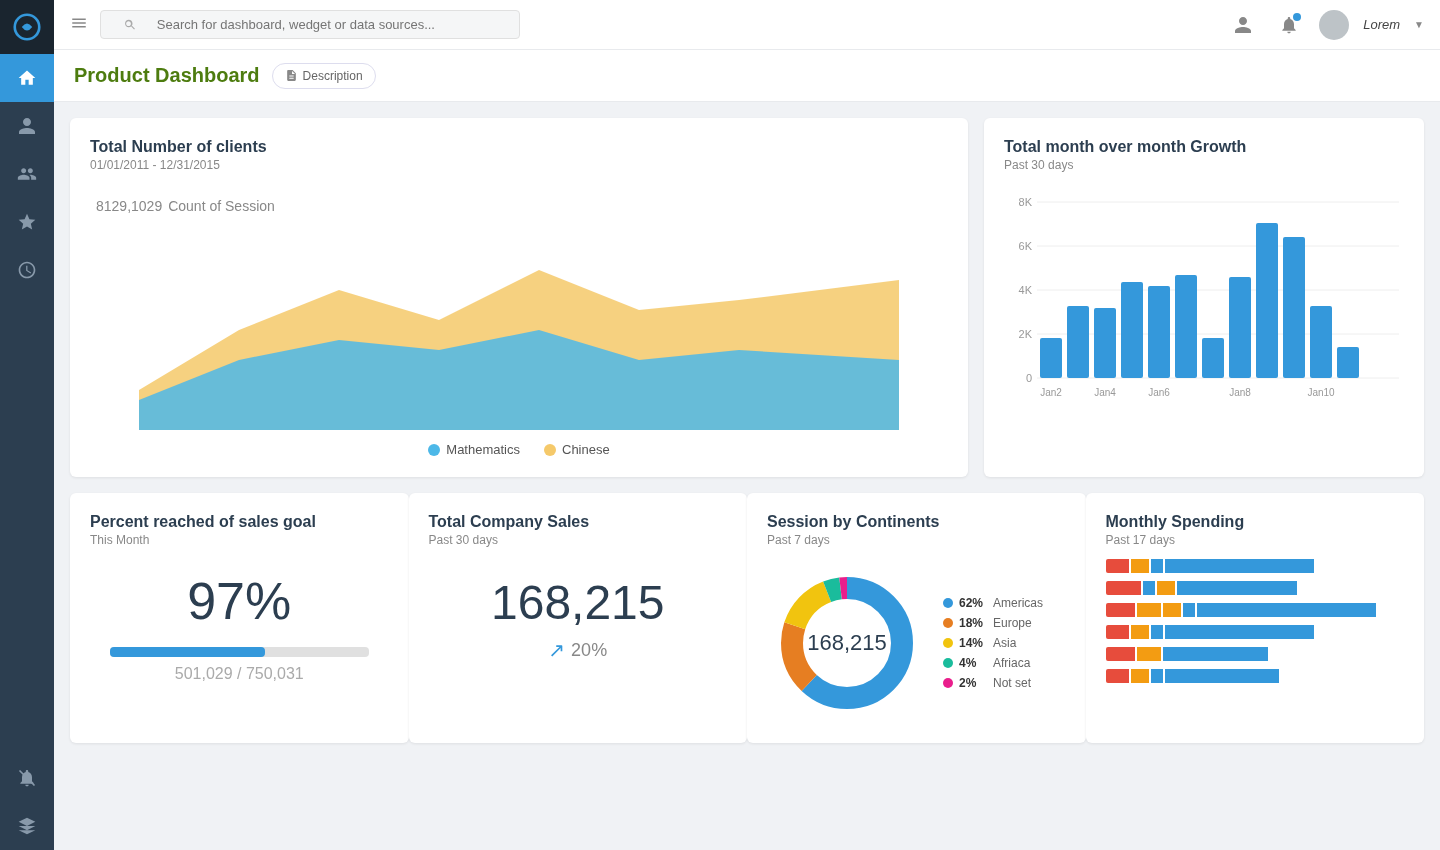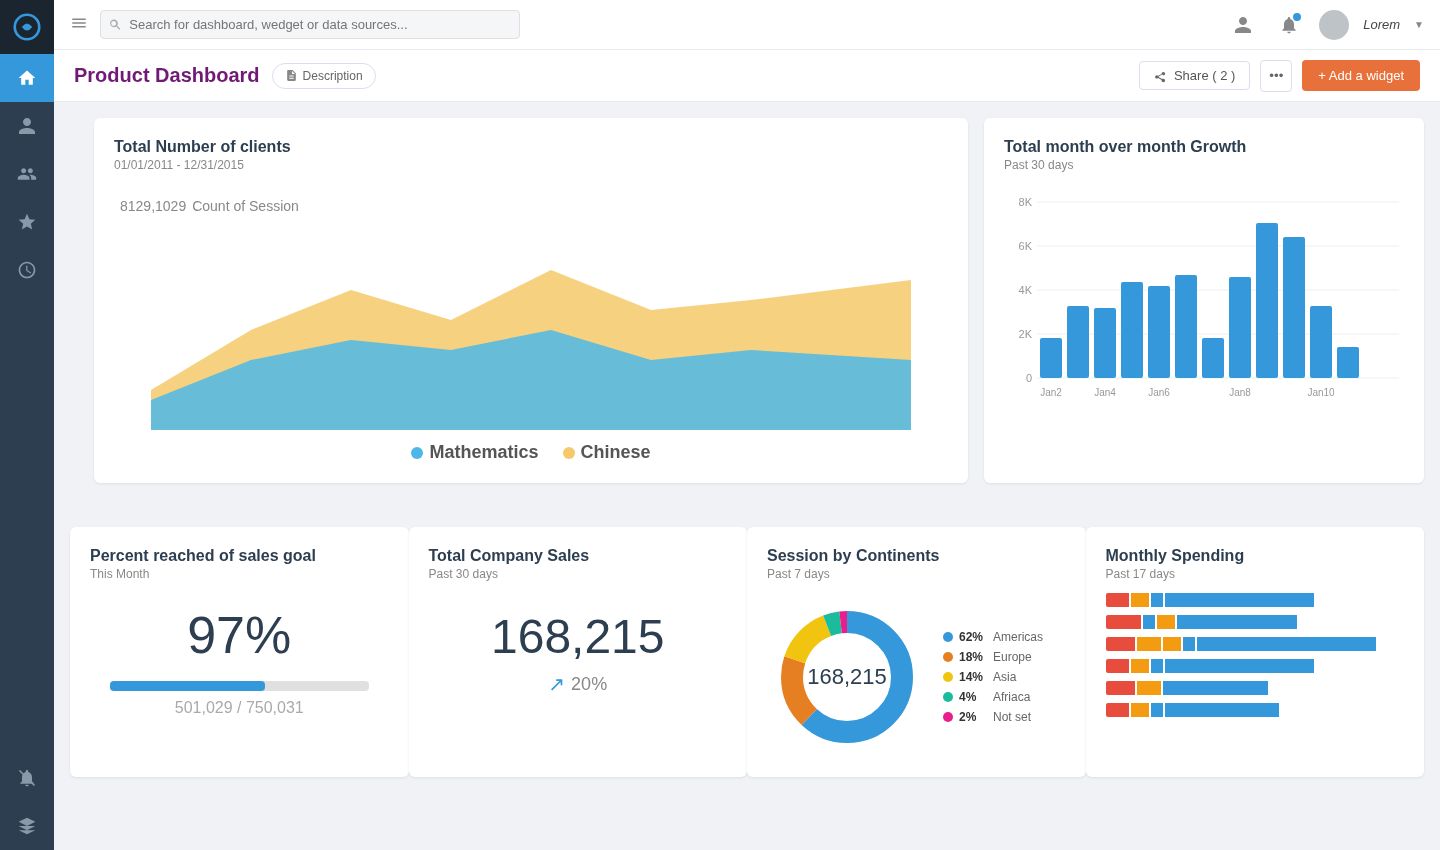--- a/index.html
+++ b/index.html
@@ -10,64 +10,64 @@
     .sidebar-logo { width: 54px; height: 54px; background: #1a252f; display: flex; align-items: center; justify-content: center; }
     .sidebar-logo svg { width: 28px; height: 28px; }
     .sidebar-item { width: 54px; height: 48px; display: flex; align-items: center; justify-content: center; cursor: pointer; color: #8899aa; }
     .sidebar-item.active { background: #3498db; color: white; }
     .sidebar-spacer { flex: 1; }
 
     
     .main { flex: 1; display: flex; flex-direction: column; overflow: hidden; }
     .topbar { height: 50px; background: white; display: flex; align-items: center; padding: 0 16px; border-bottom: 1px solid #e8eaed; gap: 12px; flex-shrink: 0; }
     .topbar-menu-icon { color: #888; cursor: pointer; }
-    .search-box { flex: 1; max-width: 420px; display: flex; align-items: center; background: #f5f6f7; border: 1px solid #e0e0e0; border-radius: 4px; padding: 6px 8px; gap: 7px; }
+    .search-box { flex: 1; max-width: 420px; display: flex; align-items: center; background: #f5f6f7; border: 1px solid #e0e0e0; border-radius: 4px; padding: 6px 23px; gap: 20px; }
     .search-box input { border: none; background: transparent; outline: none; font-size: 13px; color: #666; width: 100%; }
     .topbar-right { margin-left: auto; display: flex; align-items: center; gap: 14px; font-style: italic; }
     .topbar-icon { width: 32px; height: 32px; display: flex; align-items: center; justify-content: center; cursor: pointer; color: #666; position: relative; }
     .notif-dot { width: 8px; height: 8px; background: #3498db; border-radius: 50%; position: absolute; top: 4px; right: 4px; }
     .avatar { width: 30px; height: 30px; background: #bdc3c7; border-radius: 50%; }
     .topbar-username { font-size: 13px; color: #444; }
     .topbar-chevron { color: #888; font-size: 10px; }
 
     
     .page-header { height: 52px; background: white; border-bottom: 1px solid #e8eaed; display: flex; align-items: center; padding: 0 20px; gap: 12px; flex-shrink: 0; }
-    .page-title { font-size: 20px; font-weight: 600; color: #701a75; }
+    .page-title { font-size: 20px; font-weight: 600; color: #4d7c0f; }
     .desc-btn { display: flex; align-items: center; gap: 5px; padding: 5px 12px; border: 1px solid #dde; border-radius: 20px; font-size: 12px; color: #666; cursor: pointer; background: white; }
     .page-header-right { margin-left: auto; display: flex; align-items: center; gap: 10px; }
     .share-btn { display: flex; align-items: center; gap: 6px; padding: 6px 14px; border: 1px solid #dde; border-radius: 4px; font-size: 13px; color: #555; cursor: pointer; background: white; }
     .dots-btn { width: 32px; height: 32px; display: flex; align-items: center; justify-content: center; border: 1px solid #dde; border-radius: 4px; cursor: pointer; background: white; color: #666; }
     .add-widget-btn { display: flex; align-items: center; gap: 6px; padding: 8px 16px; background: #e8703a; color: white; border: none; border-radius: 4px; font-size: 13px; font-weight: 500; cursor: pointer; }
 
     
     .content { flex: 1; overflow-y: auto; padding: 16px; display: flex; flex-direction: column; gap: 16px; }
 
     
     .card { background: white; border-radius: 6px; padding: 20px; box-shadow: 0 1px 3px rgba(0,0,0,0.08); }
 
     
-    .top-row { display: flex; gap: 16px; margin-left: 24px; }
+    .top-row { display: flex; gap: 16px; }
     .card-large { flex: 1; }
     .card-medium { width: 440px; flex-shrink: 0; }
 
     
     .chart-title { font-size: 16px; font-weight: 600; color: #2c3e50; }
     .chart-subtitle { font-size: 12px; color: #888; margin-top: 2px; }
     .big-number { font-size: 36px; font-weight: 300; color: #2c3e50; margin-top: 6px; }
     .big-number span { font-size: 14px; color: #888; font-weight: 400; margin-left: 6px; }
     .area-chart-container { margin-top: 10px; position: relative; }
     .chart-legend { display: flex; gap: 24px; justify-content: center; margin-top: 8px; }
-    .legend-item { display: flex; align-items: center; gap: 6px; font-size: 18px; color: #555; font-weight: bold; }
+    .legend-item { display: flex; align-items: center; gap: 6px; font-size: 13px; color: #555; }
     .legend-dot { width: 12px; height: 12px; border-radius: 50%; }
 
     
     .bar-chart-wrap { position: relative; margin-top: 16px; }
 
     
-    .bottom-row { display: flex; gap: 0; margin-top: 28px; }
+    .bottom-row { display: flex; gap: 0; }
     .card-small { flex: 1; }
 
     
     .percent-value { font-size: 52px; font-weight: 300; color: #2c3e50; text-align: center; margin: 24px 0 16px; }
     .progress-bar-wrap { background: #e0e0e0; border-radius: 4px; height: 10px; margin: 0 20px; }
     .progress-bar-fill { background: #3498db; border-radius: 4px; height: 10px; }
     .progress-label { text-align: center; font-size: 16px; color: #aaa; margin-top: 8px; }
 
     
     .donut-section { display: flex; align-items: center; gap: 16px; margin-top: 16px; }
@@ -171,34 +171,20 @@
   </div>
 
   <div class="page-header">
     <h1 class="page-title">Product Dashboard</h1>
     <button class="desc-btn">
       <svg width="13" height="13" viewBox="0 0 24 24" fill="#888">
           <path d="M14 2H6c-1.1 0-2 .9-2 2v16c0 1.1.9 2 2 2h12c1.1 0 2-.9 2-2V8l-6-6zm2 16H8v-2h8v2zm0-4H8v-2h8v2zm-3-5V3.5L18.5 9H13z"></path>
         </svg>
       <span>Description</span>
     </button>
-    <div class="page-header-right">
-      <button class="share-btn">
-        <svg width="14" height="14" viewBox="0 0 24 24" fill="#666">
-            <path d="M16 11c1.7 0 3-1.3 3-3s-1.3-3-3-3-3 1.3-3 3c0 .2 0 .4.1.5L7.1 11.4C6.6 10.9 5.8 10.5 5 10.5c-1.7 0-3 1.3-3 3s1.3 3 3 3c.8 0 1.6-.4 2.1-.9l6 3.4c-.1.2-.1.4-.1.5 0 1.7 1.3 3 3 3s3-1.3 3-3-1.3-3-3-3c-.8 0-1.6.3-2.1.8l-6-3.4c.1-.2.1-.4.1-.5s0-.3-.1-.5l6-3.4c.5.5 1.3.9 2.1.9z"></path>
-          </svg>
-        <span>Share ( 2 )</span>
-      </button>
-      <button class="dots-btn">
-        <span>•••</span>
-      </button>
-      <button class="add-widget-btn">
-        <span>+ Add a widget</span>
-      </button>
-    </div>
   </div>
 
   <div class="content">
 
     <div class="top-row">
 
       <div class="card card-large">
         <div class="chart-title">Total Number of clients</div>
         <div class="chart-subtitle">01/01/2011 - 12/31/2015</div>
         <div class="big-number">

